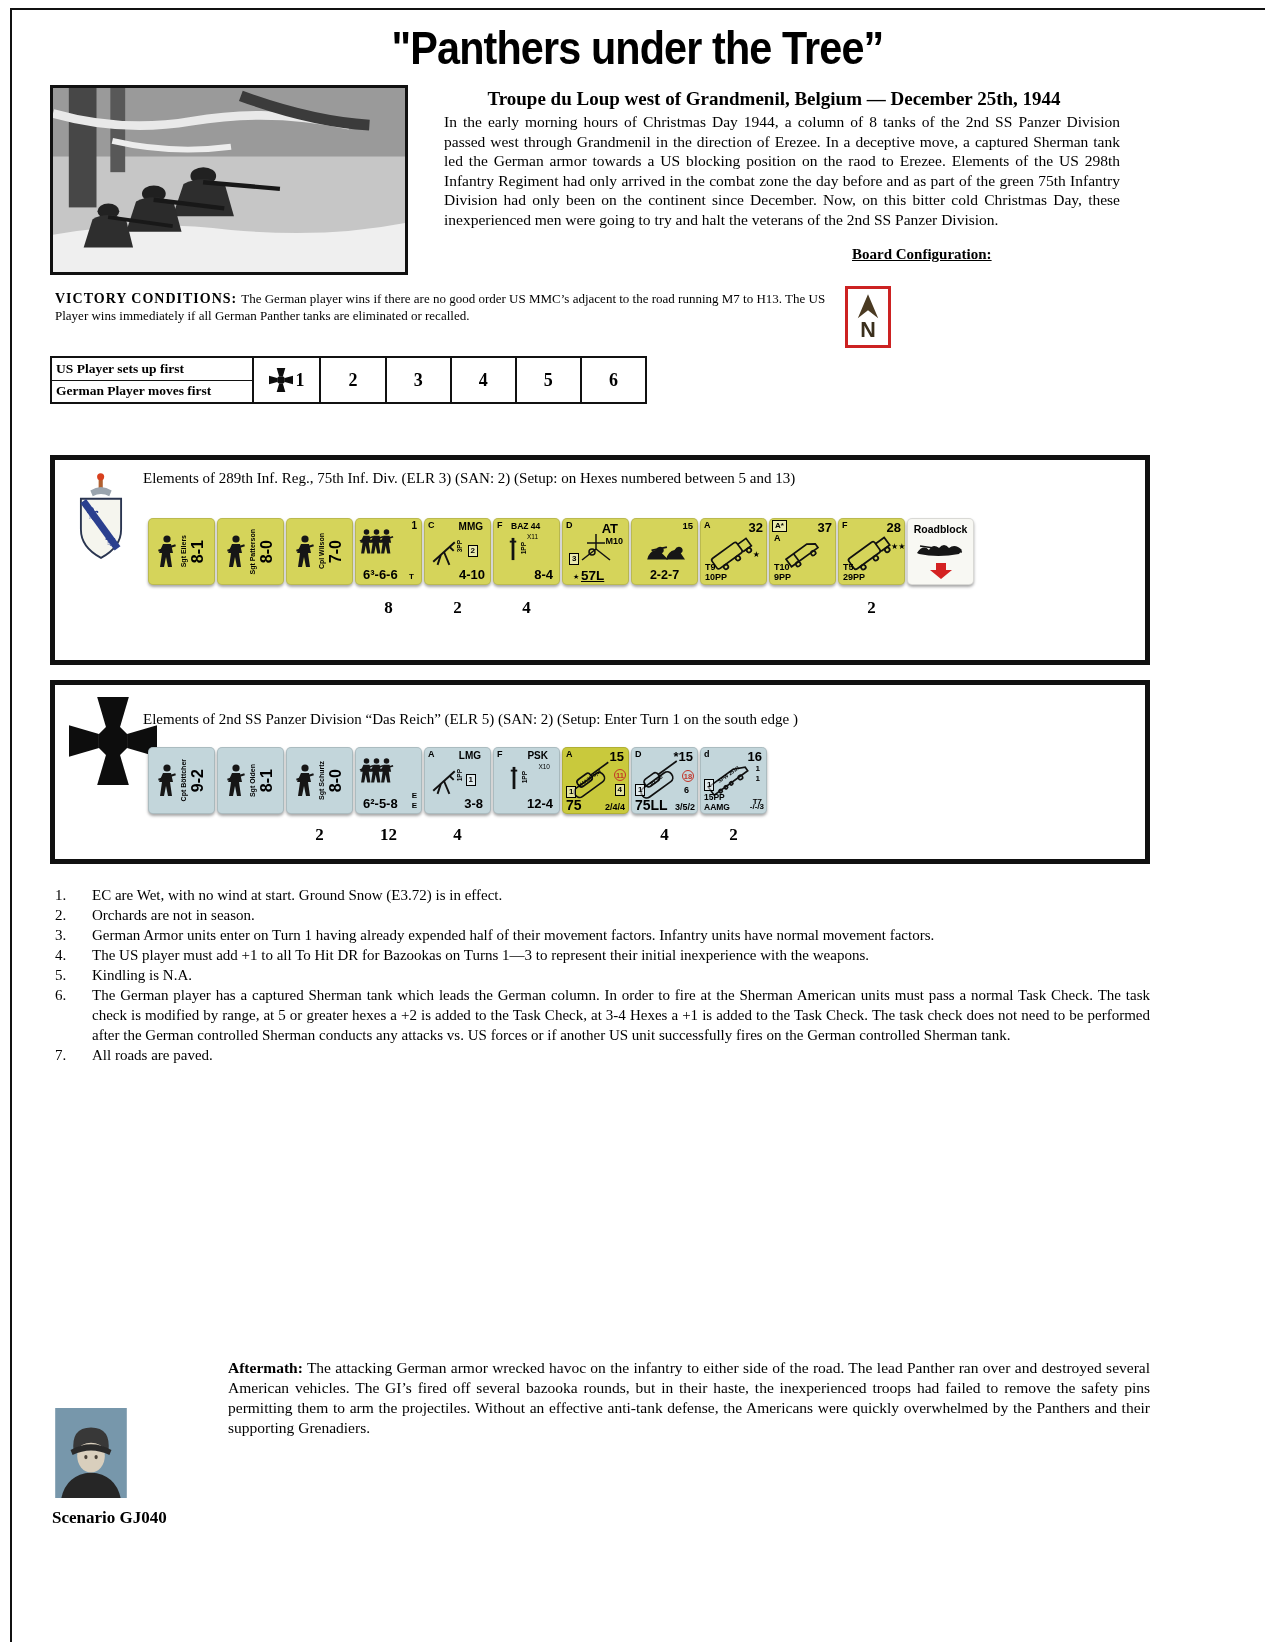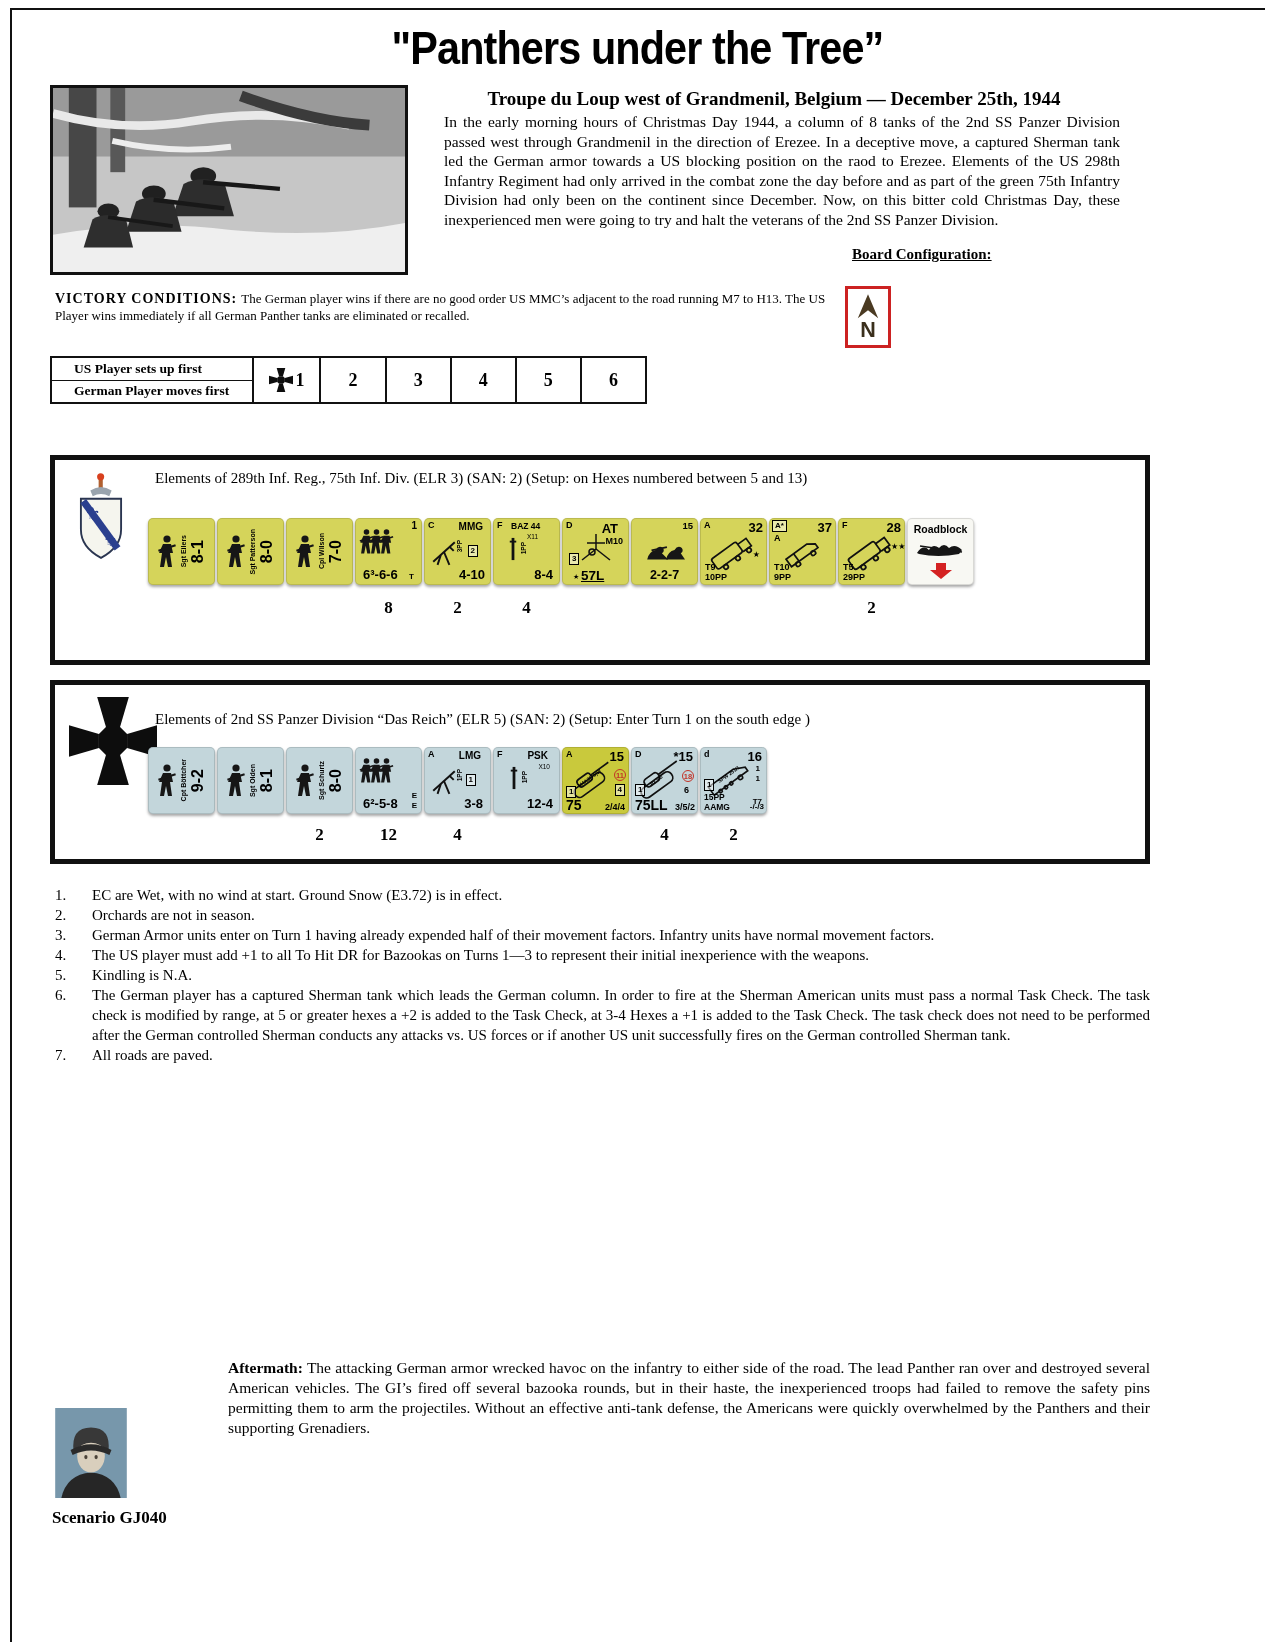--- a/index.html
+++ b/index.html
@@ -28,31 +28,31 @@
 
   .north { position:absolute; left:845px; top:286px; width:46px; height:62px;
            border:3px solid #cc2222; background:#fff; display:flex; align-items:center; justify-content:center; }
   .board7a { position:absolute; left:937px; top:284px; width:120px; height:128px;
              border:4px solid #111; background:#fffef6; }
   .board7a .lab { position:absolute; right:6px; bottom:2px; font-size:15px; font-weight:bold; }
 
   .ttrack { position:absolute; left:50px; top:356px; width:597px; height:48px;
             border:2px solid #111; display:flex; }
   .ttlabels { width:203px; display:flex; flex-direction:column; border-right:2px solid #111; }
-  .ttlabels div { flex:1; display:flex; align-items:center; padding-left:22px;
+  .ttlabels div { flex:1; display:flex; align-items:center; padding-left:4px;
                   font-size:13.5px; font-weight:bold; }
   .ttlabels div:first-child { border-bottom:1.5px solid #111; }
   .ttcell { width:65.3px; border-left:2px solid #111; display:flex; align-items:center;
             justify-content:center; font-size:18px; font-weight:bold; gap:2px; }
   .ttcell:nth-child(2) { border-left:none; }
 
   .obbox { position:absolute; left:50px; width:1100px; border:5px solid #111; background:#fff; }
   .obbox.us { top:455px; height:210px; }
   .obbox.ge { top:680px; height:184px; }
-  .obhead { position:absolute; left:100px; font-size:15px; }
+  .obhead { position:absolute; left:88px; font-size:15px; }
   .crow { position:absolute; left:93px; display:flex; gap:2px; }
   .qrow { position:absolute; left:93px; display:flex; gap:2px; }
   .qrow span { width:67px; text-align:center; font-size:17px; font-weight:bold; flex:0 0 auto; }
 
   .counter { position:relative; width:67px; height:67px; border-radius:5px; flex:0 0 auto;
              box-shadow:0 2px 3px rgba(0,0,0,.35), inset 0 0 0 1px rgba(0,0,0,.12);
              font-family:"Liberation Sans", sans-serif; }
   .c-us  { background:#d5d45a; }
   .c-cap { background:#c9c93c; }
   .c-ge  { background:#c3d6db; }

